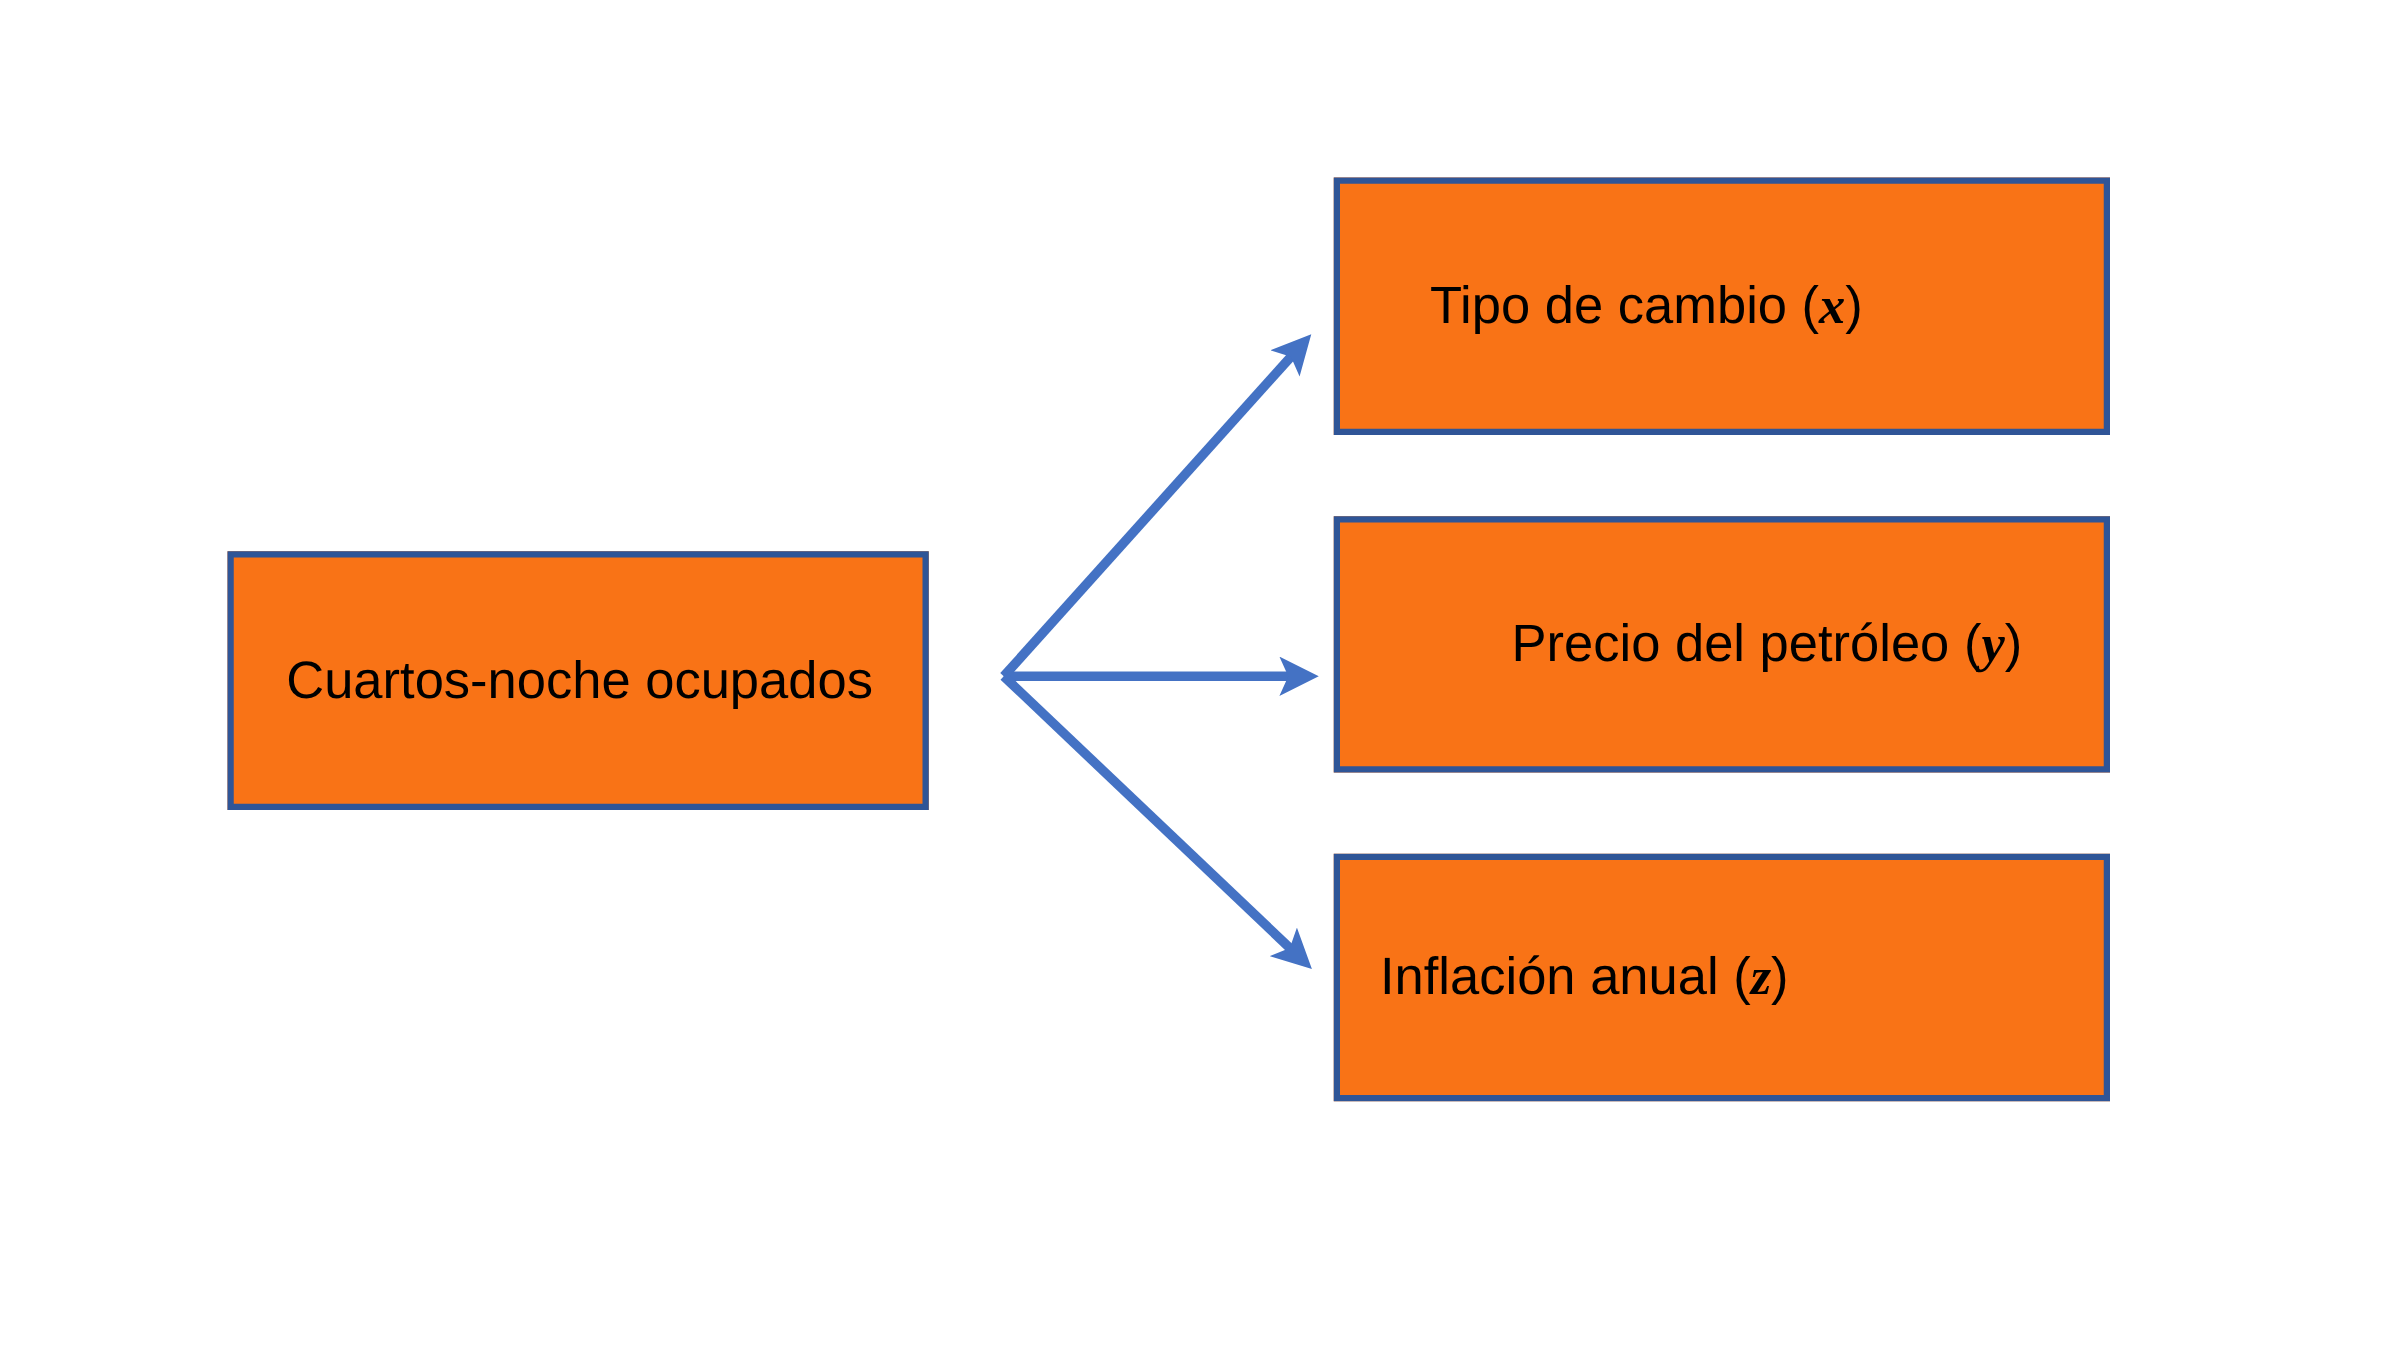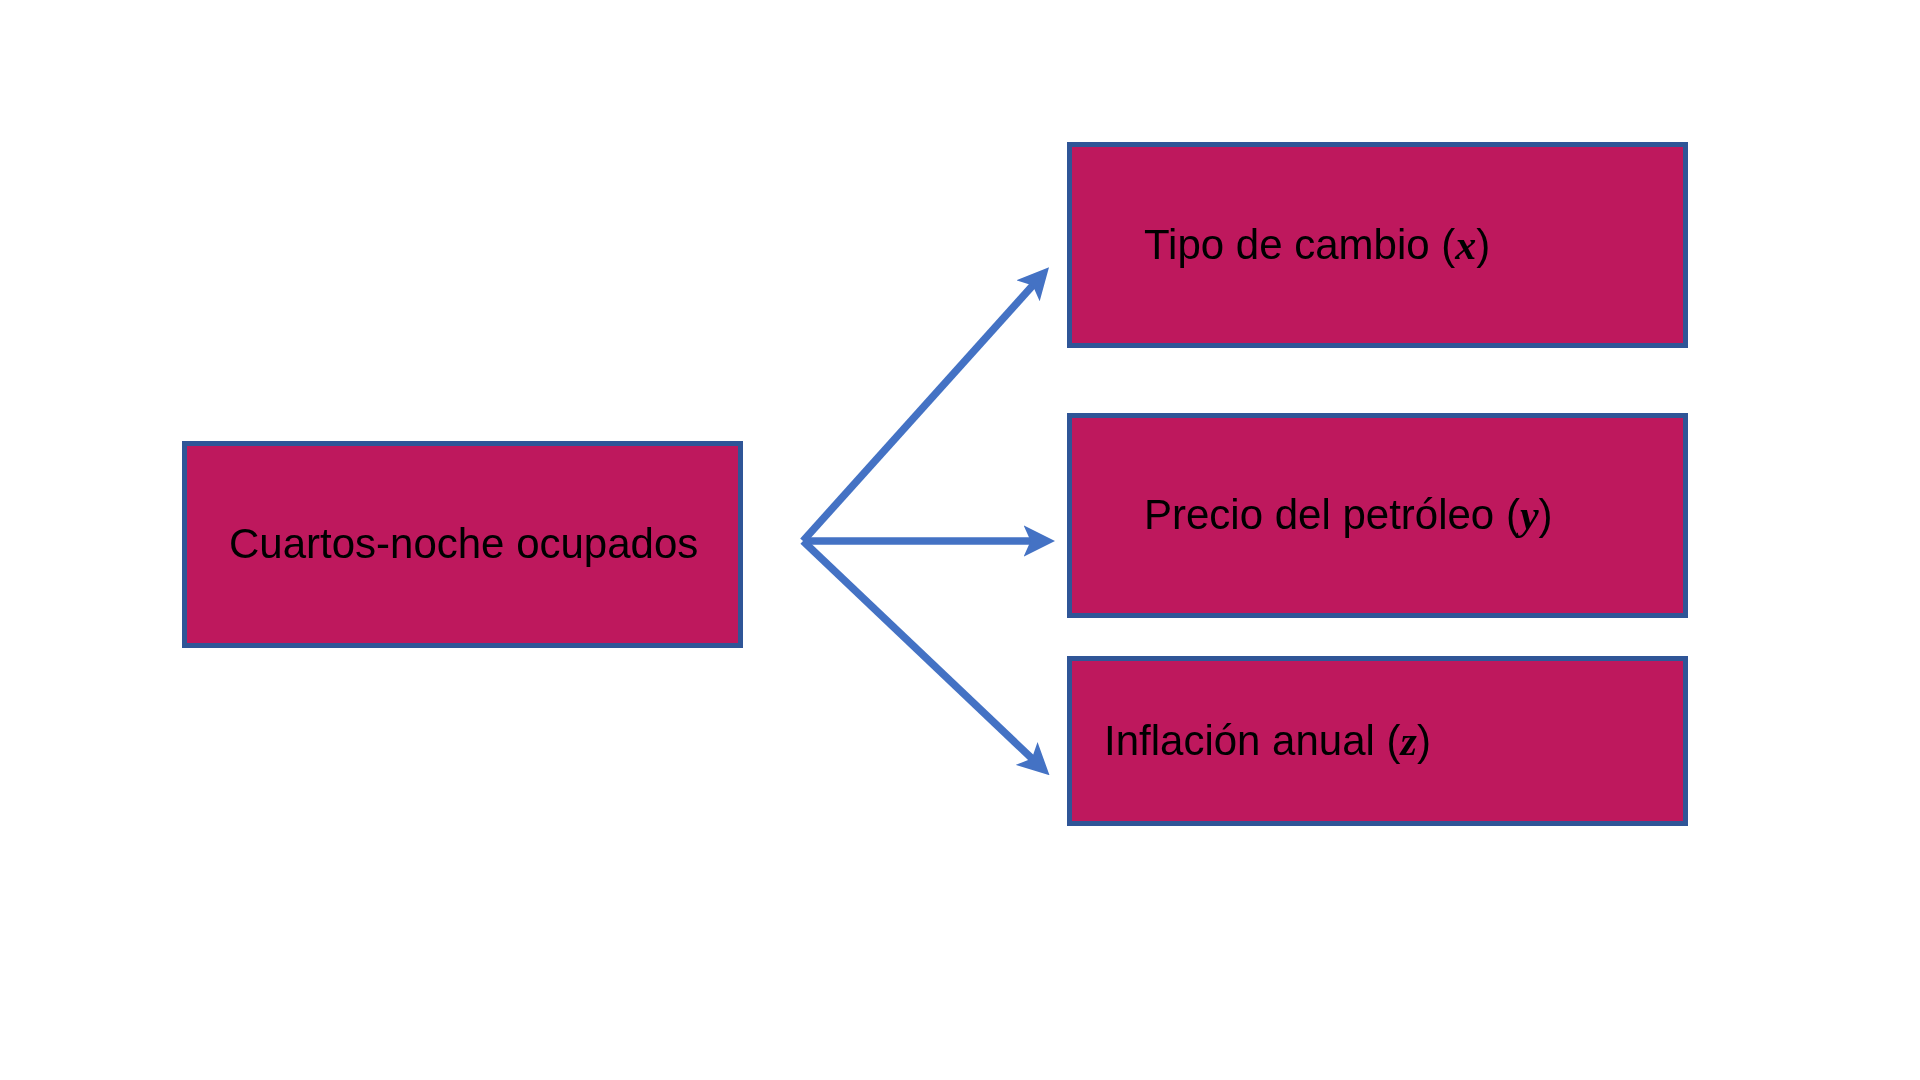--- a/index.html
+++ b/index.html
@@ -11,21 +11,21 @@
     position: relative;
     width: 1920px;
     height: 1080px;
     background: #ffffff;
     overflow: hidden;
     font-family: "Liberation Sans", sans-serif;
   }
   .node-box {
     position: absolute;
     box-sizing: border-box;
-    background: #be185d;
+    background: #f97316;
     border: 5px solid #2F5597;
     display: flex;
     align-items: center;
   }
   .node-label {
     font-family: "Liberation Sans", sans-serif;
     font-size: 42px;
     line-height: 1.15;
     color: #000000;
     font-weight: 400;
@@ -46,22 +46,22 @@
     padding-left: 42px;
   }
   
   .target-box {
     left: 1067px;
     width: 621px;
     justify-content: flex-start;
     padding-left: 72px;
   }
   #target-box-0 { top: 142px;  height: 206px; }
-  #target-box-1 { top: 413px;  height: 205px; }
-  #target-box-2 { top: 656px;  height: 170px; padding-left: 32px; }
+  #target-box-1 { top: 413px;  height: 205px; justify-content: center; }
+  #target-box-2 { top: 683px;  height: 198px; padding-left: 32px; }
 
   #arrow-layer {
     position: absolute;
     left: 0;
     top: 0;
     width: 1920px;
     height: 1080px;
     pointer-events: none;
   }
 </style>

